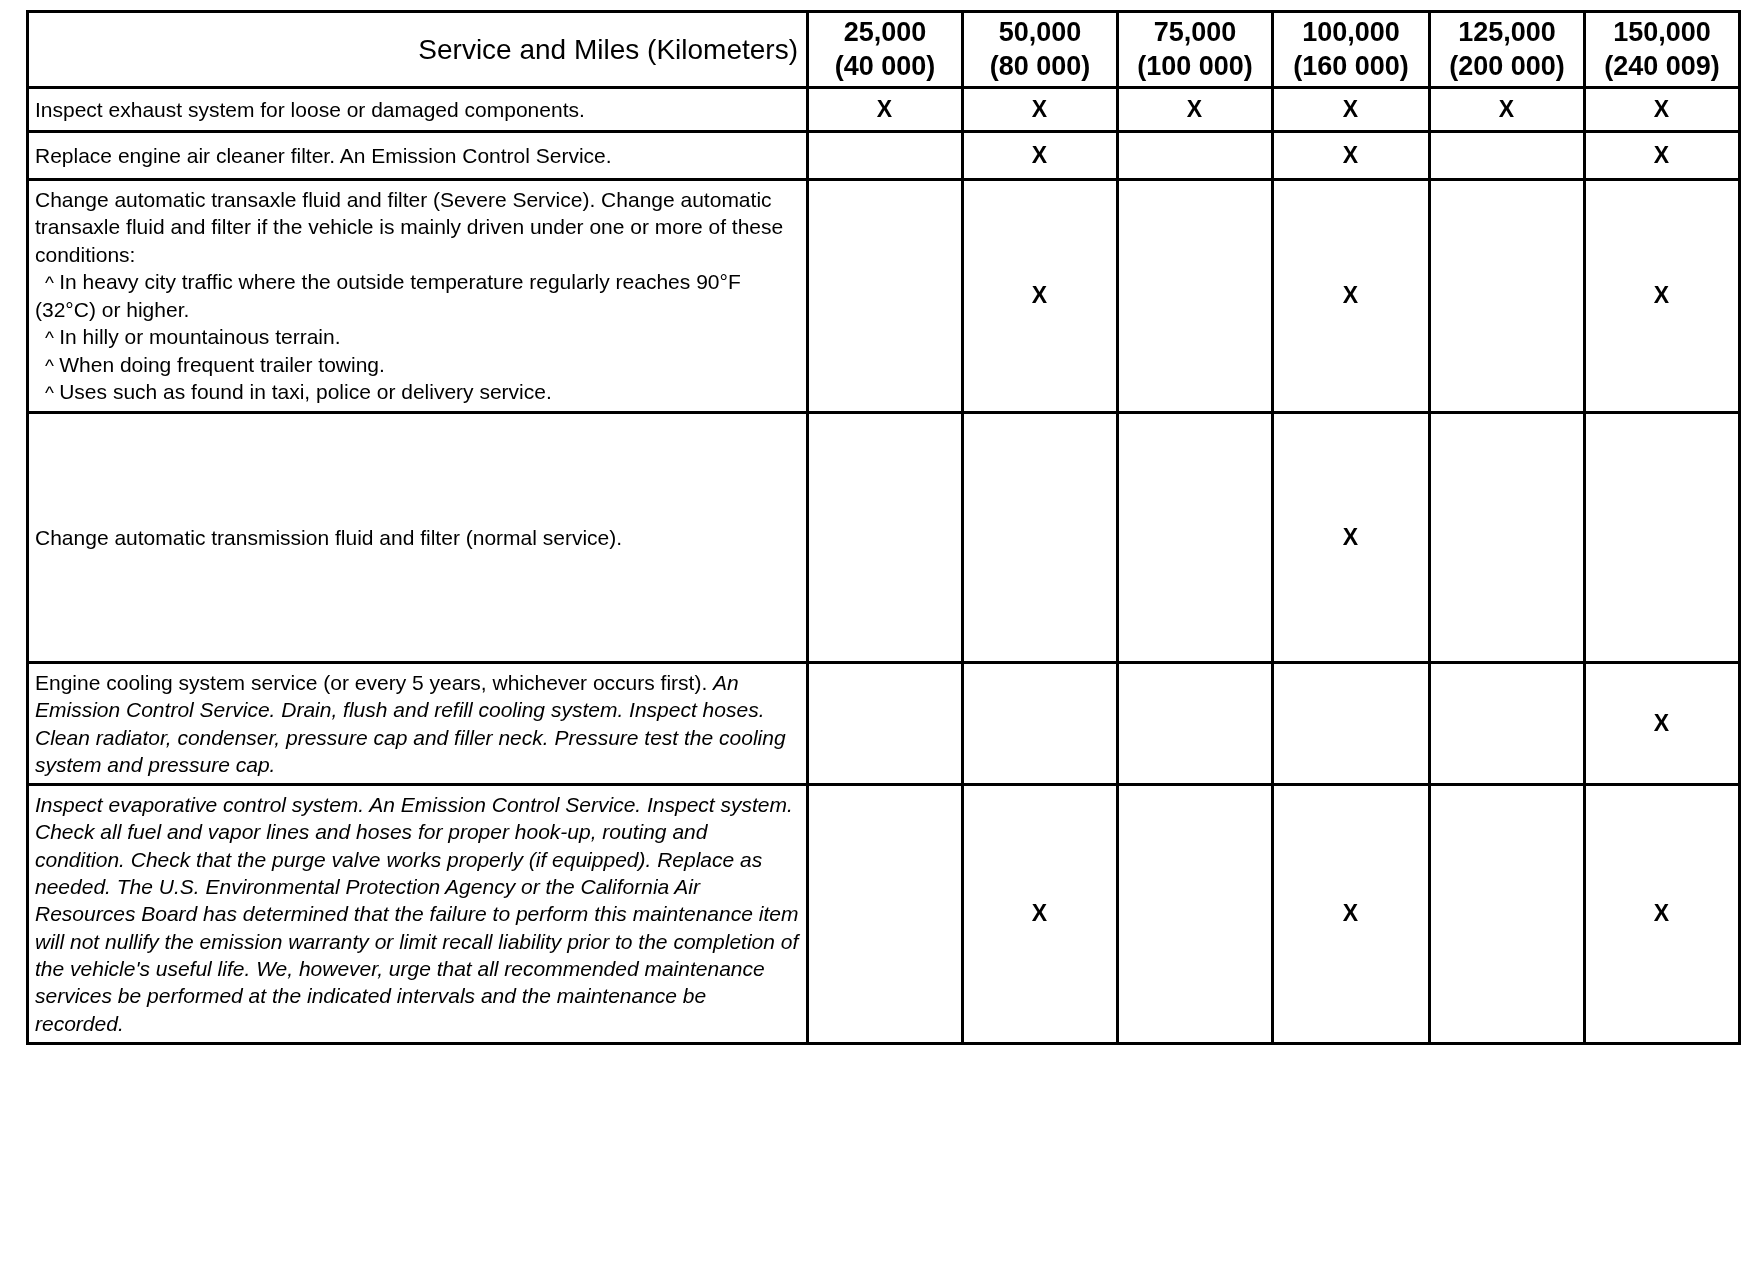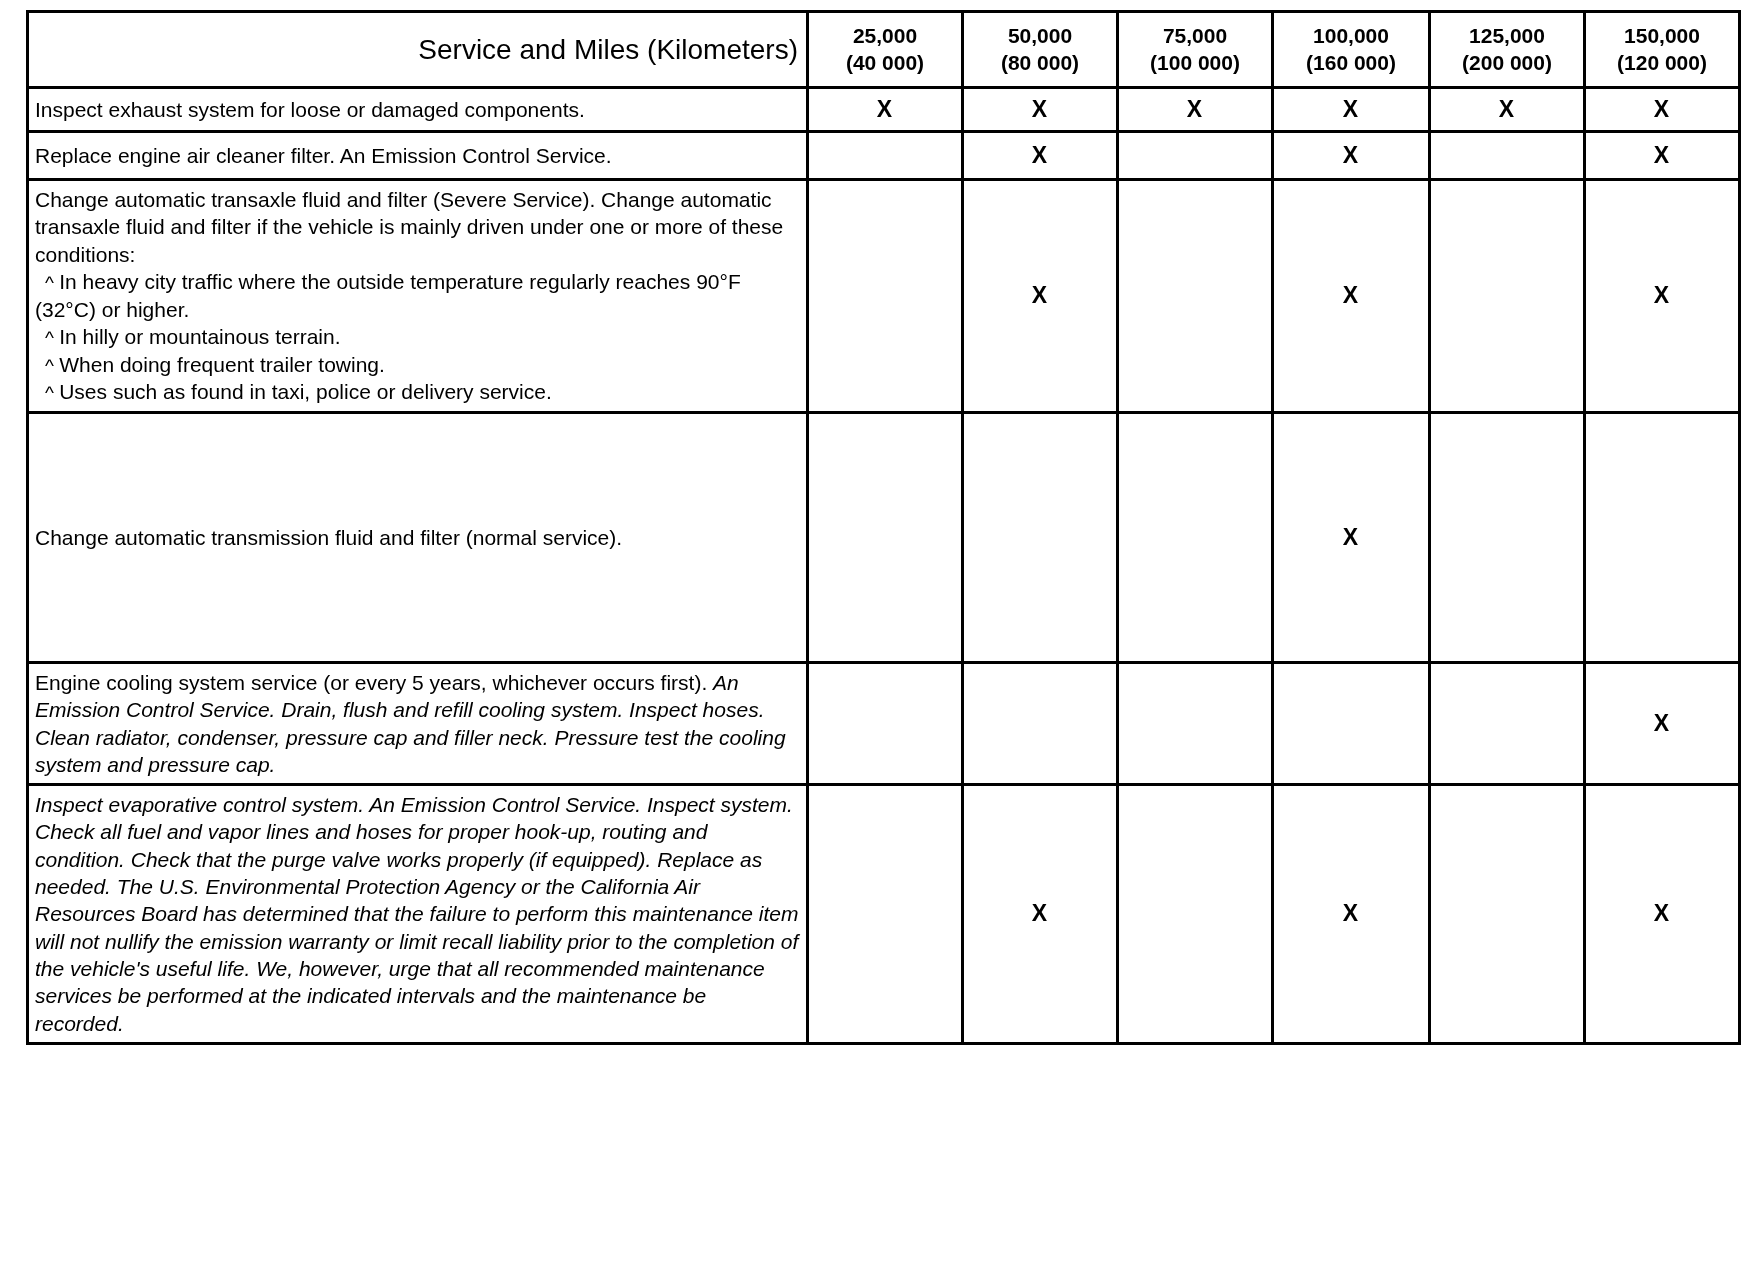--- a/index.html
+++ b/index.html
@@ -29,21 +29,21 @@
   }
   .sched thead tr { height: 76px; }
   .service-th {
     font-weight: normal;
     font-size: 28px;
     text-align: right;
     padding: 4px 8px;
   }
   .interval-th {
     font-weight: bold;
-    font-size: 21px;
+    font-size: 27px;
     text-align: center;
     padding: 2px 2px;
     line-height: 1.25;
   }
   .service-cell {
     font-size: 21px;
     line-height: 1.3;
     padding: 5px 6px 5px 6px;
     text-align: left;
   }
@@ -101,21 +101,21 @@
           <th class="interval-th">
             <div>100,000</div>
             <div>(160 000)</div>
           </th>
           <th class="interval-th">
             <div>125,000</div>
             <div>(200 000)</div>
           </th>
           <th class="interval-th">
             <div>150,000</div>
-            <div>(120 000)</div>
+            <div>(240 009)</div>
           </th>
         </tr>
     </thead>
     <tbody>
 
         <tr>
           <td class="service-cell">
             <div class="line"><span>Inspect exhaust system for loose or damaged components.</span></div>
           </td>
           <td class="mark-cell">X</td>

